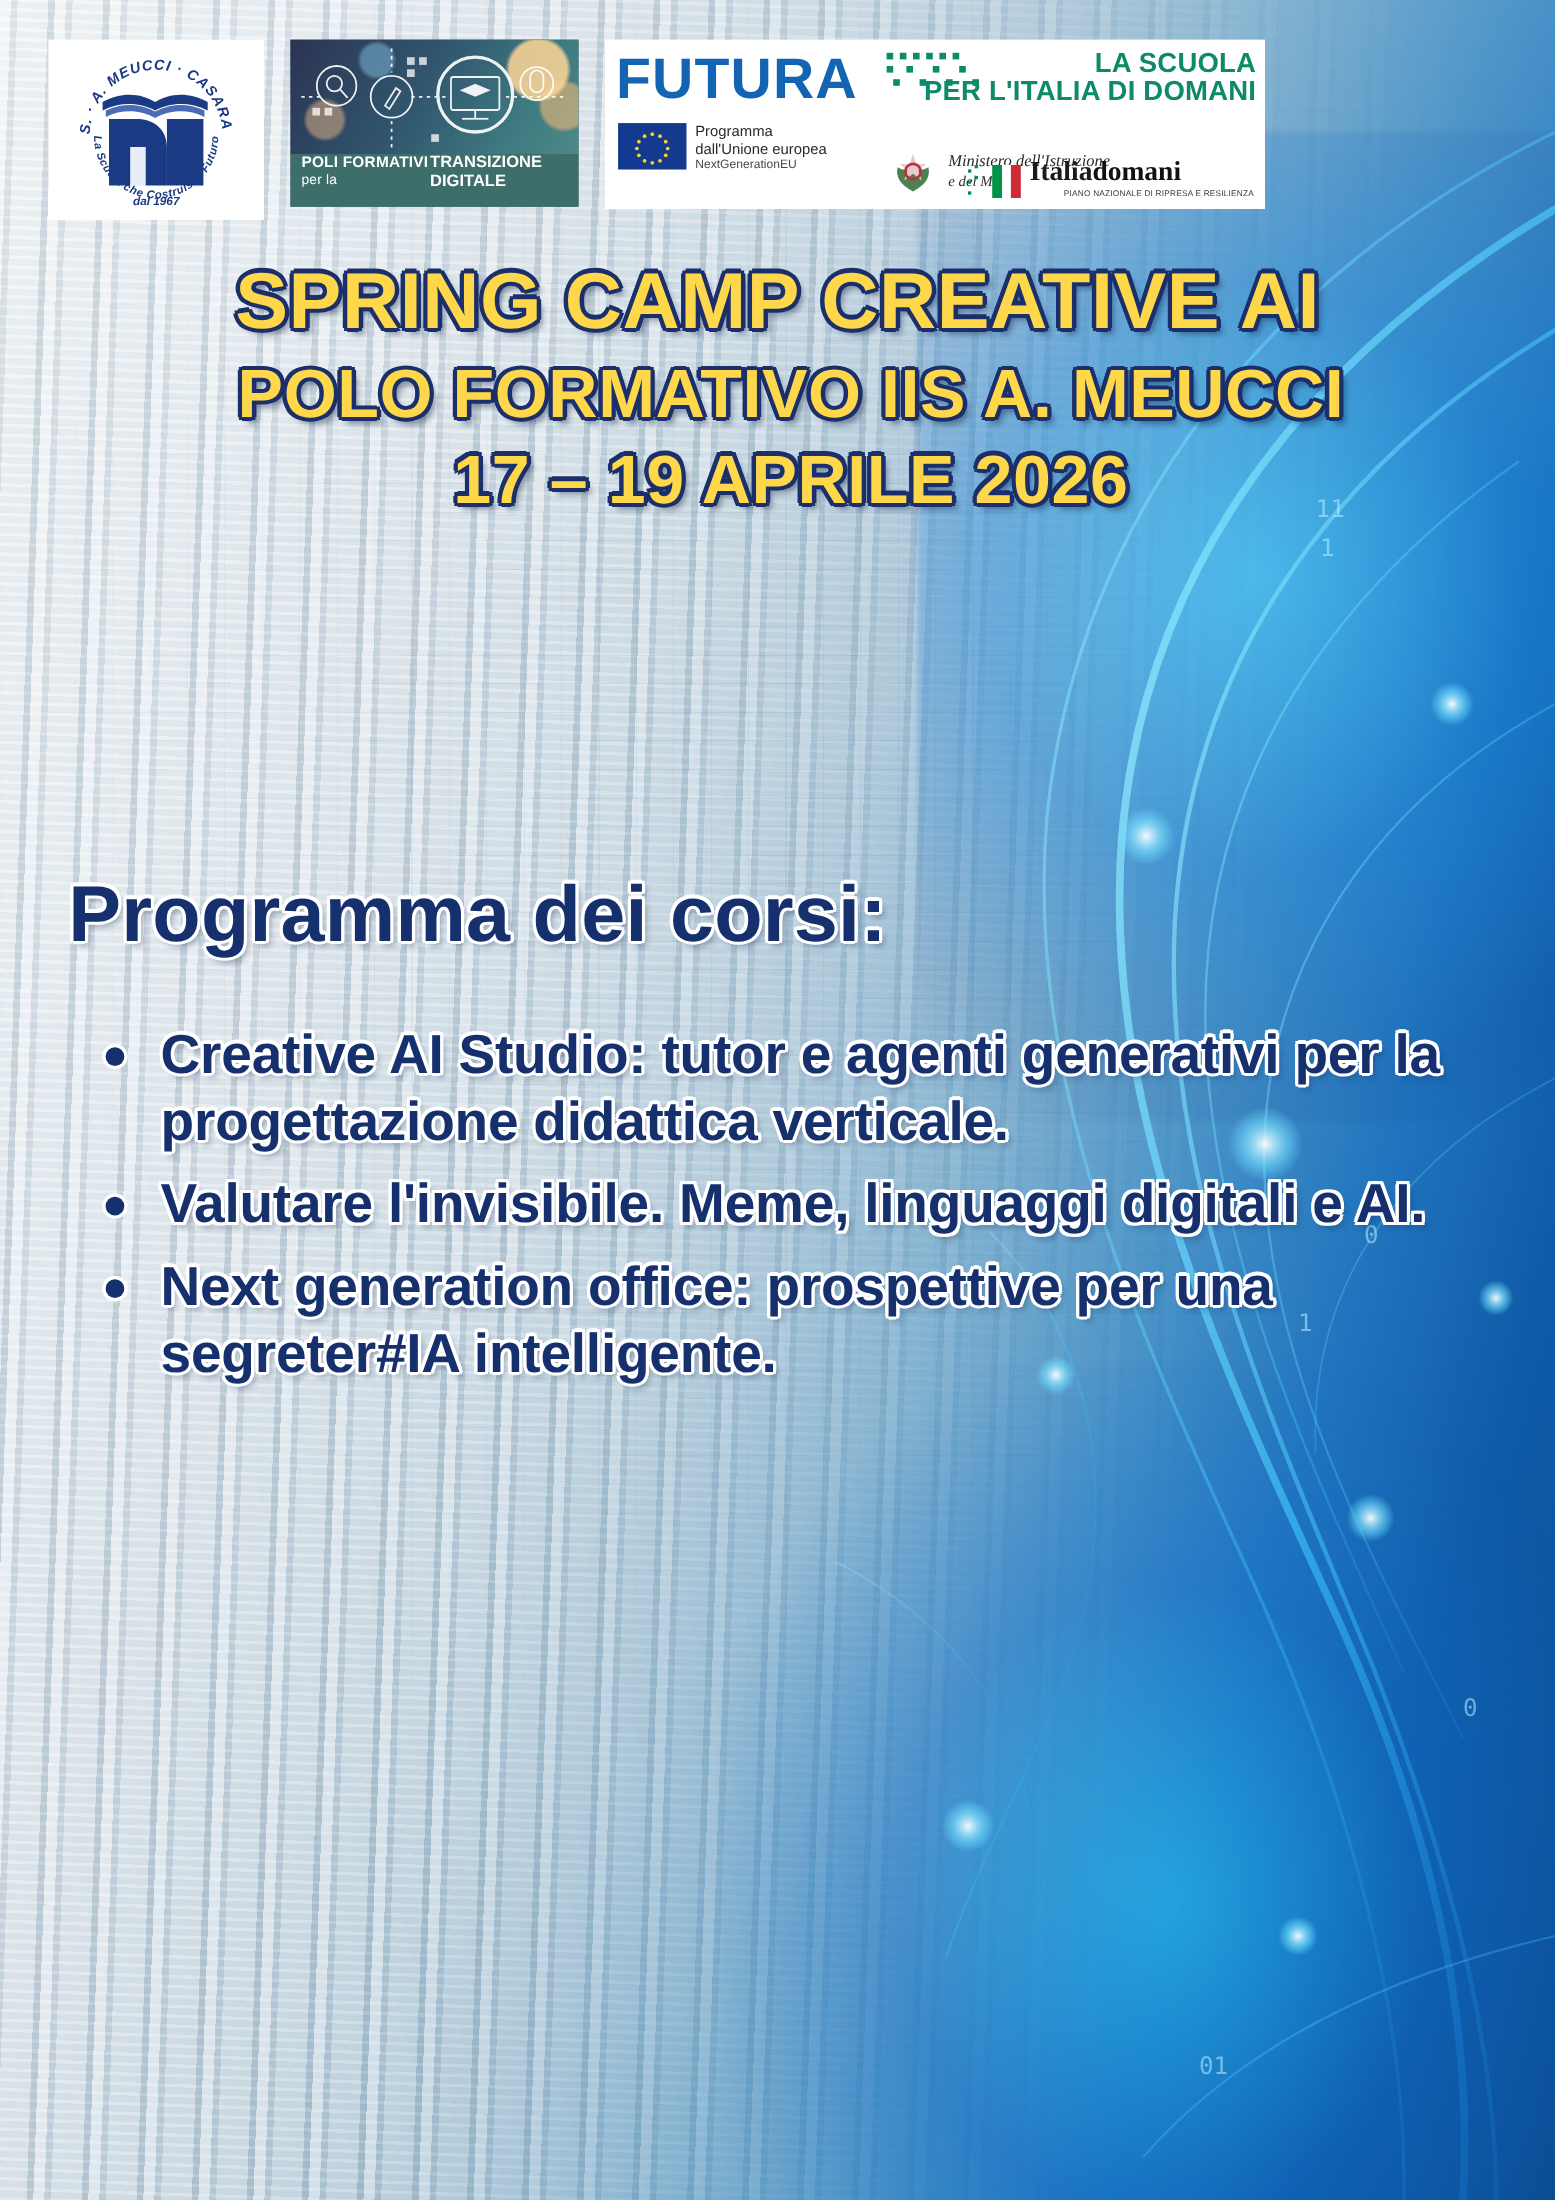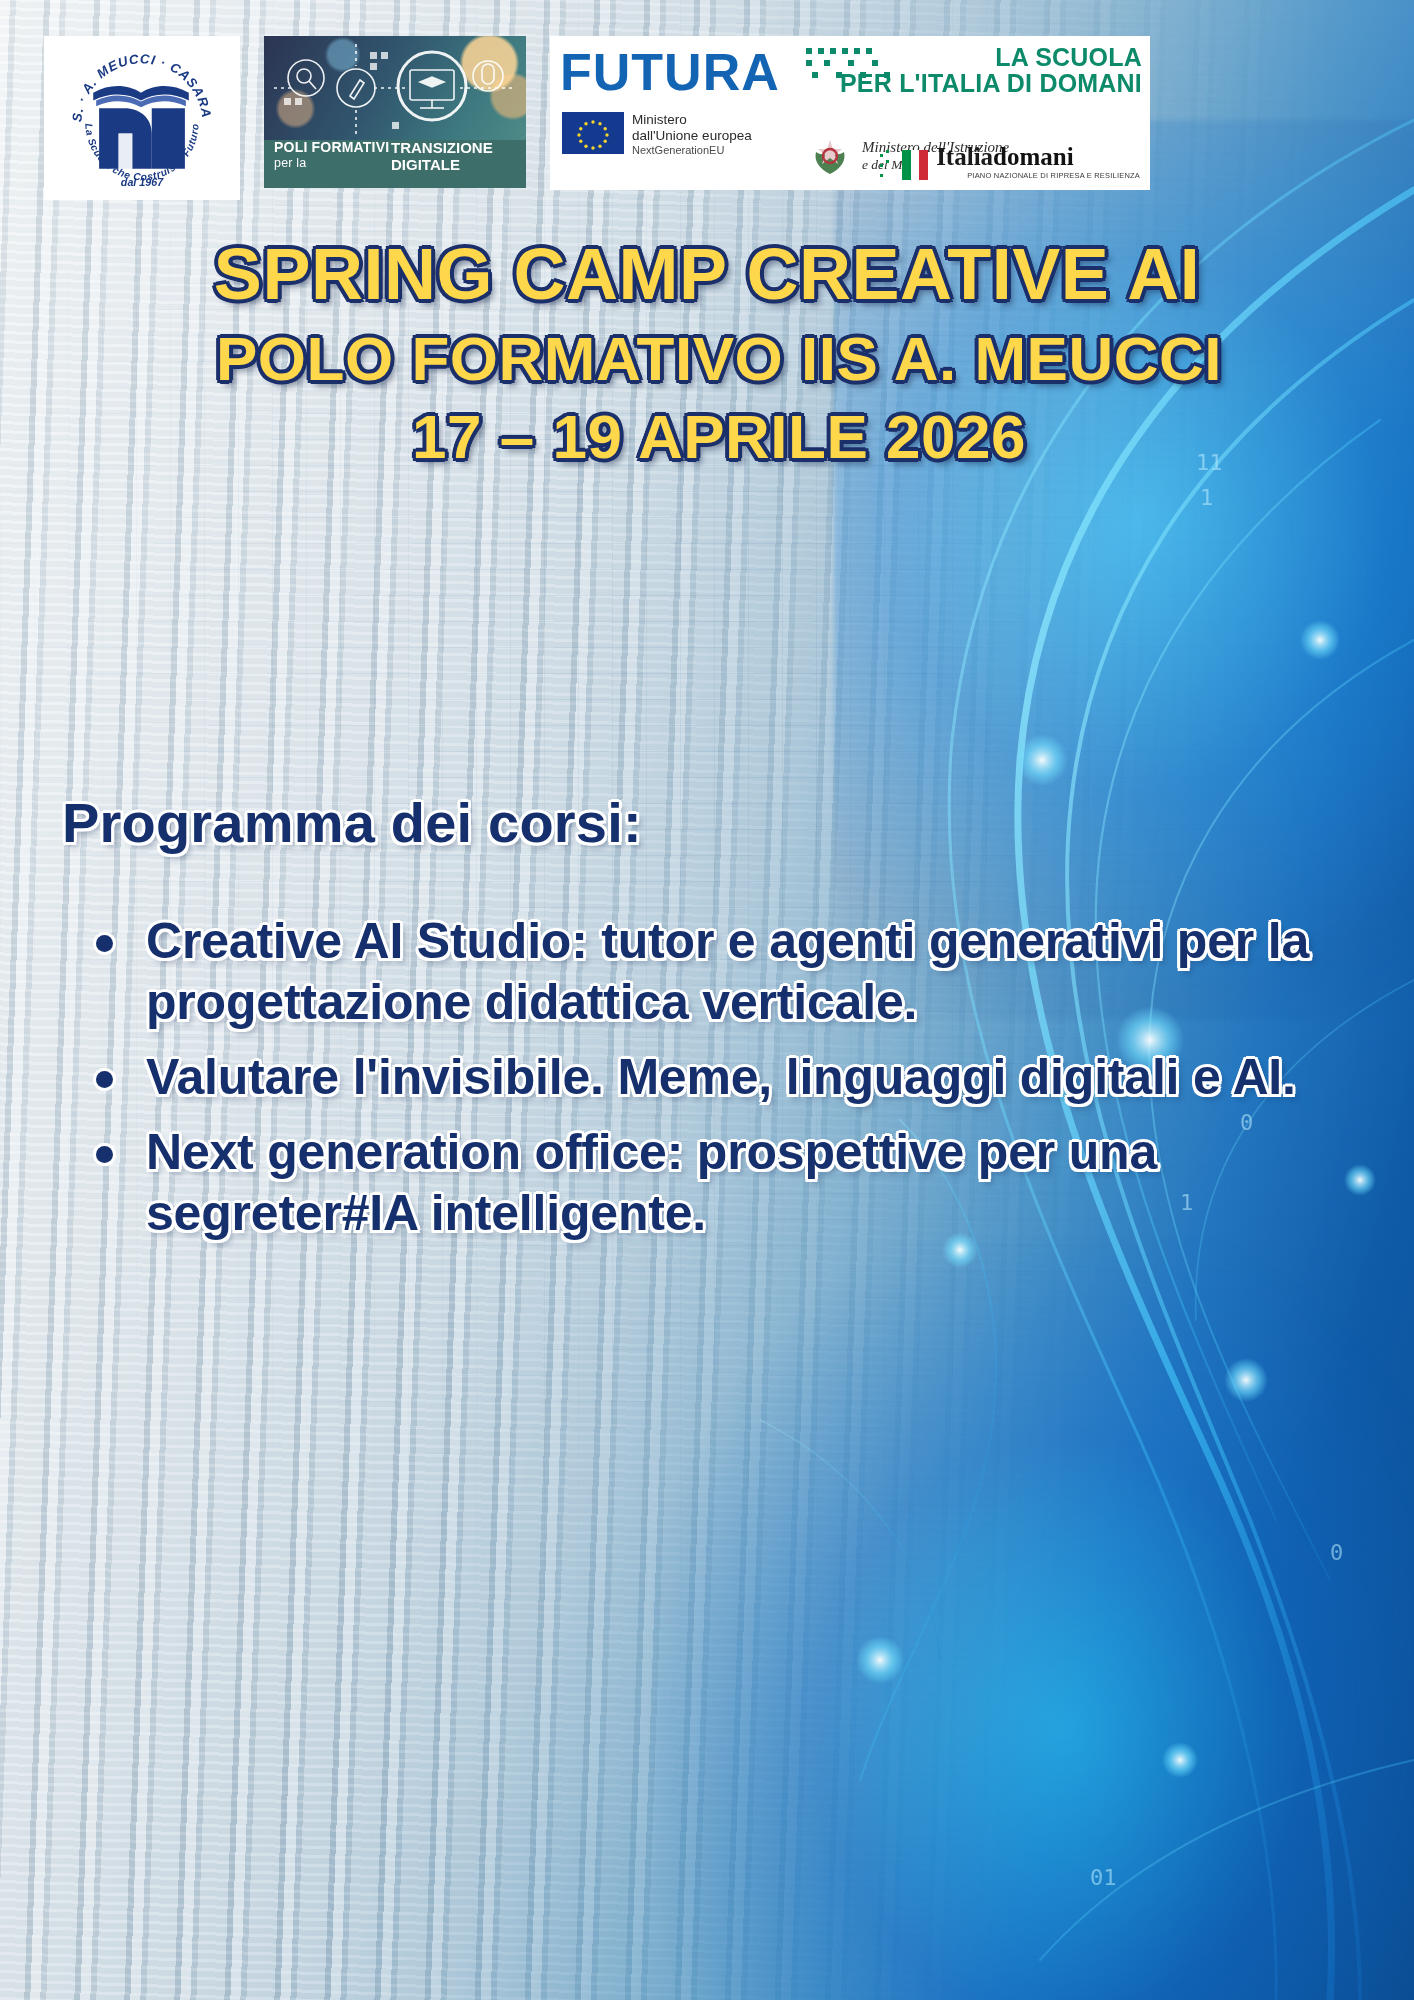--- a/index.html
+++ b/index.html
@@ -208,21 +208,21 @@
   .t2 { font-size: 62px; margin-top: 14px; }
   .t3 { font-size: 62px; margin-top: 12px; }
   .t4 { font-size: 62px; margin-top: 12px; }
 
   
   .programme {
     position: absolute;
     left: 48px; right: 48px; top: 790px;
   }
   .prog-head {
-    font-size: 56px;
+    font-size: 72px;
     font-weight: 800;
     color: #16306e;
     letter-spacing: .2px;
     text-shadow:
       -2.5px -2.5px 0 #ffffff, 2.5px -2.5px 0 #ffffff, -2.5px 2.5px 0 #ffffff, 2.5px 2.5px 0 #ffffff,
       0 -3px 0 #ffffff, 0 3px 0 #ffffff, -3px 0 0 #ffffff, 3px 0 0 #ffffff,
       4px 5px 6px rgba(15,35,80,0.35);
     margin: 0 0 56px 14px;
   }
   ul.course-list {
@@ -393,21 +393,21 @@
                 <circle cx="31" cy="36" r="1.7"></circle>
                   <circle cx="24" cy="34.2" r="1.7"></circle>
                 <circle cx="18.8" cy="29.2" r="1.7"></circle>
                   <circle cx="17" cy="23" r="1.7"></circle>
                 <circle cx="18.8" cy="16.8" r="1.7"></circle>
                   <circle cx="24" cy="11.8" r="1.7"></circle>
               </g>
             </svg>
           </div>
           <div class="eu-text">
-            <div>Ministero</div>
+            <div>Programma</div>
             <div>dall'Unione europea</div>
             <div class="small">NextGenerationEU</div>
           </div>
         </div>
       </div>
 
       <div class="futura-right">
         <svg class="dots-grid" viewBox="0 0 110 46">
           <g fill="#0c8a6a">
             <rect x="2" y="2" width="6" height="6"></rect>

